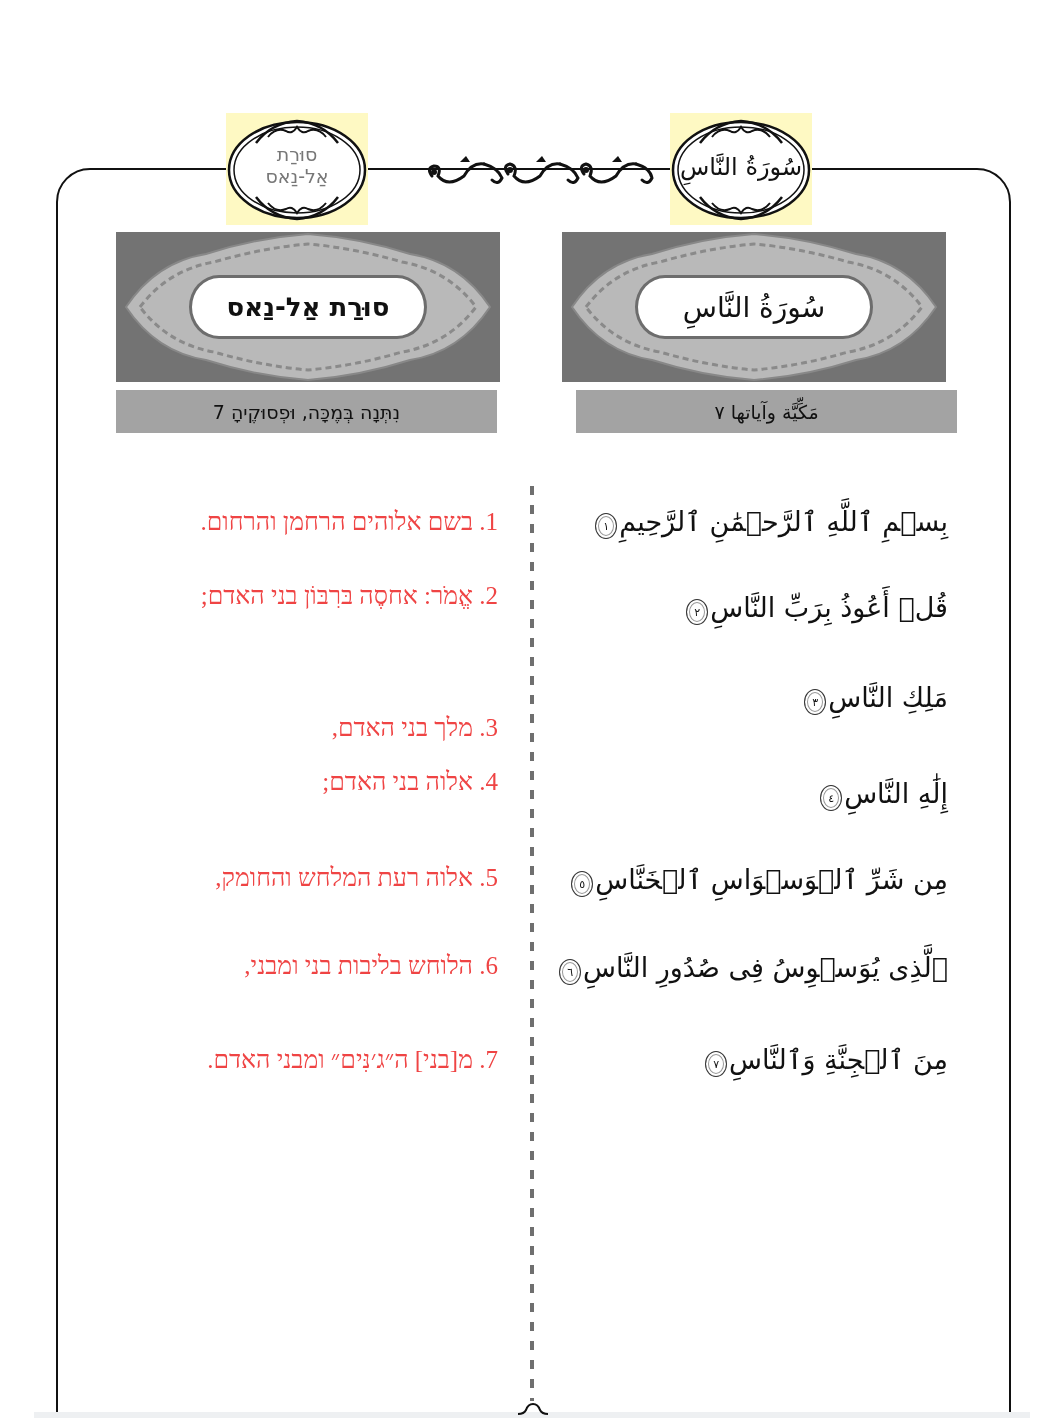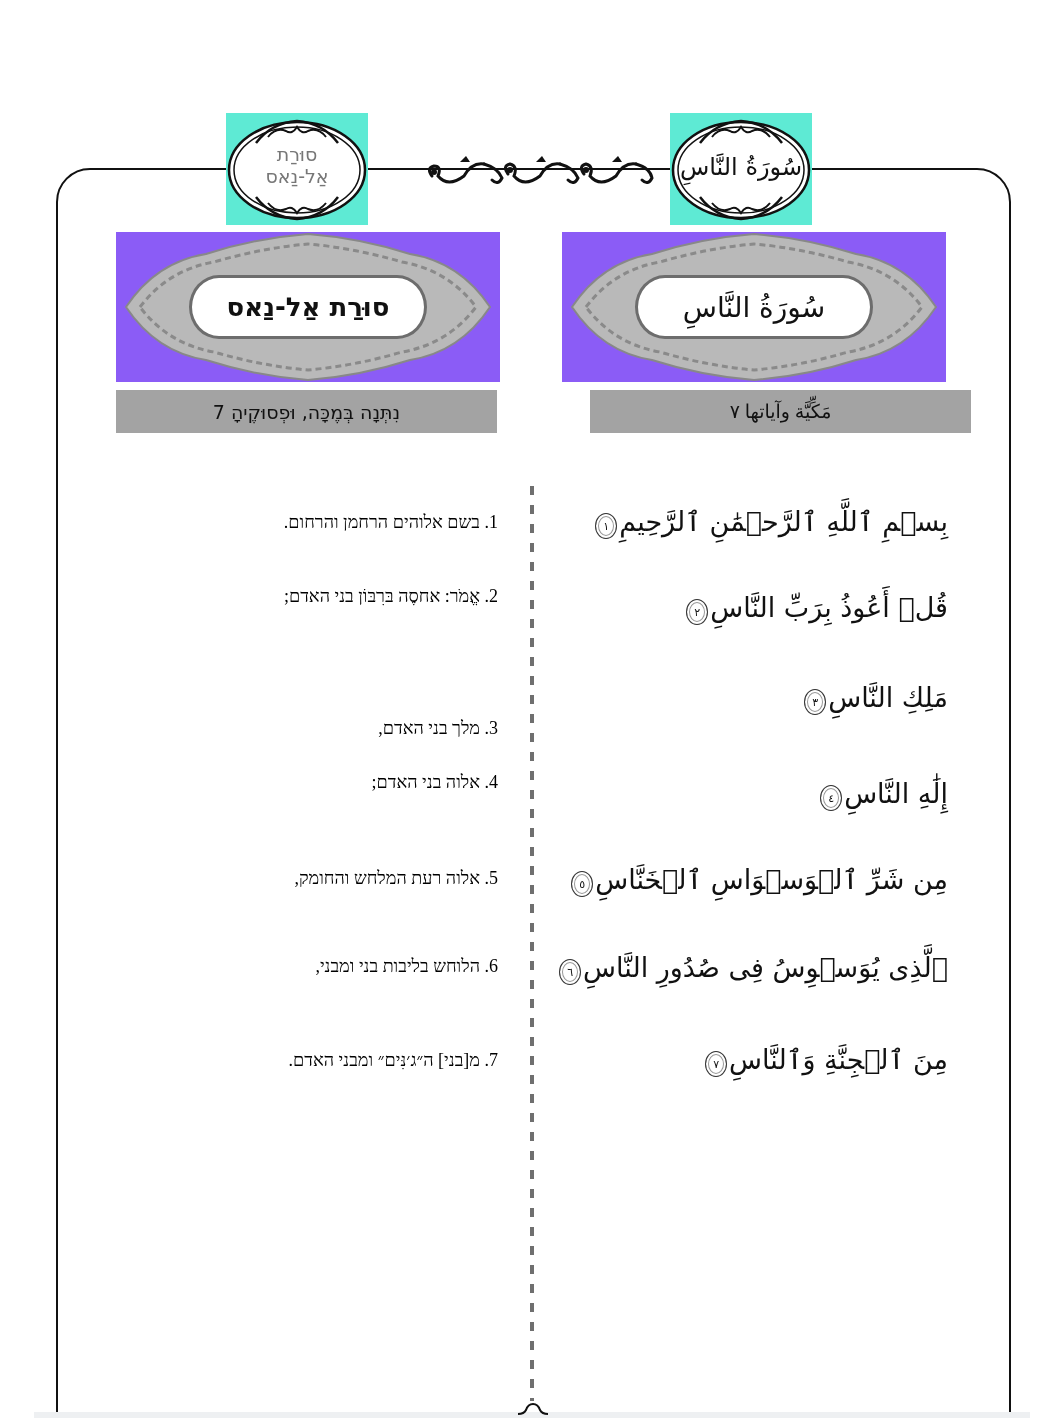--- a/index.html
+++ b/index.html
@@ -10,62 +10,62 @@
     .frame {
       position:absolute; left:56px; top:168px; width:955px; height:1300px;
       border:2px solid #111; border-radius:34px; box-sizing:border-box;
     }
     .bottom-strip {
       position:absolute; left:34px; right:34px; top:1412px; height:10px; background:#eef0f2;
     }
     .bottom-ornament { position:absolute; left:516px; top:1401px; width:34px; height:14px; }
 
     
-    .emblem { position:absolute; top:113px; width:142px; height:112px; background:#5eead4; }
+    .emblem { position:absolute; top:113px; width:142px; height:112px; background:#fef9c3; }
     .emblem svg { position:absolute; left:0; top:0; }
     .emblem .emb-text {
       position:absolute; left:0; right:0; text-align:center; direction:rtl;
     }
     .emblem-he { left:226px; }
     .emblem-he .emb-text { top:30px; font-size:19px; line-height:22px; color:#777; font-family:"DejaVu Sans", sans-serif; }
     .emblem-ar { left:670px; }
     .emblem-ar .emb-text { top:40px; font-size:24px; color:#111; font-family:"DejaVu Sans", sans-serif; }
 
     .scroll-ornament { position:absolute; left:418px; top:148px; width:240px; height:44px; }
 
     
-    .plaque { position:absolute; top:232px; width:384px; height:150px; background:#8b5cf6; }
+    .plaque { position:absolute; top:232px; width:384px; height:150px; background:#737373; }
     .plaque svg { position:absolute; left:0; top:0; }
     .plaque-box {
       position:absolute; left:73px; top:43px; width:238px; height:64px;
       background:#fff; border:3px solid #6d6d6d; border-radius:30px / 32px;
       display:flex; align-items:center; justify-content:center; direction:rtl;
       box-sizing:border-box;
     }
     .plaque-he { left:116px; }
     .plaque-ar { left:562px; }
     .plaque-he .plaque-title { font-size:26px; font-weight:bold; font-family:"DejaVu Sans", sans-serif; }
     .plaque-ar .plaque-title { font-size:28px; font-family:"DejaVu Sans", sans-serif; }
 
     .badge {
       position:absolute; top:390px; height:43px; width:381px; background:#a3a3a3; border-radius:0;
       display:flex; align-items:center; justify-content:center; direction:rtl;
       font-size:19px; color:#111; font-family:"DejaVu Sans", sans-serif;
     }
     .badge-he { left:116px; }
-    .badge-ar { left:590px;font-family:Liberation Serif, serif; }
+    .badge-ar { left:576px; }
 
     .divider {
       position:absolute; left:530px; top:486px; width:4px; height:915px;
       background-image: repeating-linear-gradient(to bottom, #6f6f6f 0 9px, transparent 9px 19px);
     }
 
     .verse-he {
       position:absolute; right:566px; direction:rtl; white-space:nowrap;
-      font-family:"Liberation Serif", serif; font-size:18px; line-height:32px; color:#000000;
+      font-family:"Liberation Serif", serif; font-size:25px; line-height:32px; color:#ef4444;
     }
     .verse-he .num { font-family:"Liberation Serif", serif; }
     .verse-ar {
       position:absolute; right:116px; direction:rtl; text-align:right; white-space:nowrap;
       font-family:"DejaVu Sans", sans-serif; font-size:27px; line-height:40px; color:#111;
       display:flex; align-items:center; gap:2px;
     }
     .ayah-marker {
       display:inline-flex; align-items:center; justify-content:center;
       width:22px; height:26px; border:1.5px solid #333; border-radius:50%;

